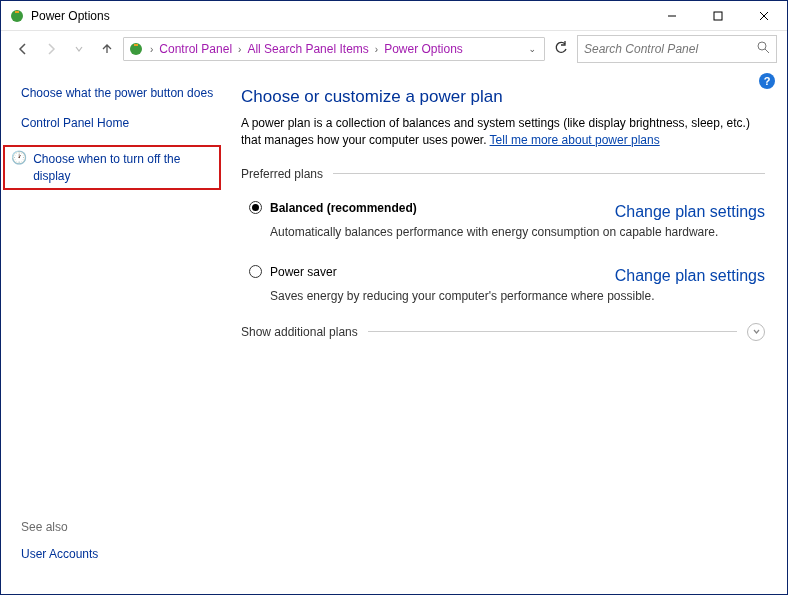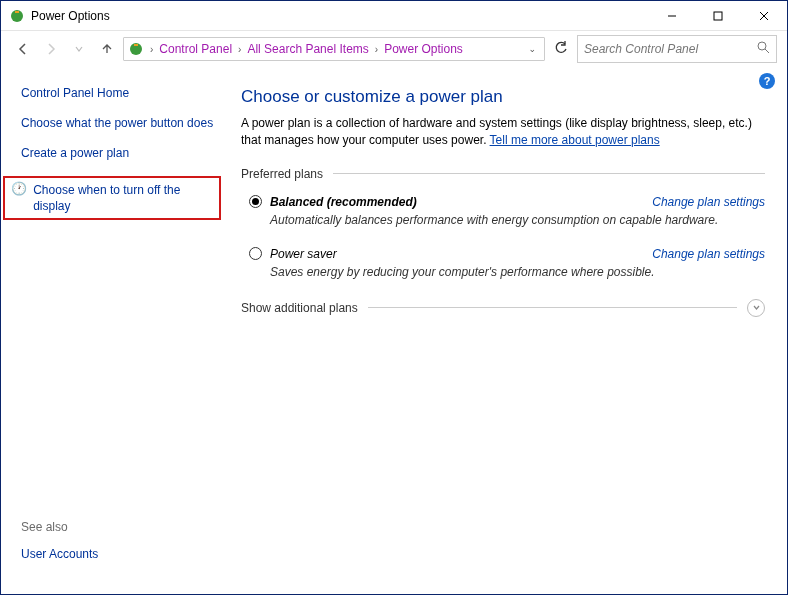--- a/index.html
+++ b/index.html
@@ -151,42 +151,42 @@
     }
     .section-header .label { color: #333; white-space: nowrap;}
     .section-header .hr { flex:1; border-top:1px solid #ccc; height:0;}
     .section-header .expand {
       width:18px;height:18px;border:1px solid #bbb;border-radius:50%;
       display:flex;align-items:center;justify-content:center;
       color:#888;font-size:9px;
     }
     .plan {
       margin: 0 0 20px 8px;
-      font-style: italic;
     }
     .plan-row {
       display: flex;
       align-items: center;
     }
     .plan-row .radio {
       width: 13px; height: 13px;
       border: 1px solid #333;
       border-radius: 50%;
       margin-right: 8px;
       display:flex;align-items:center;justify-content:center;
     }
     .plan-row .radio.selected::after {
       content:"";display:block;width:7px;height:7px;border-radius:50%;background:#000;
     }
     .plan-row .plan-name { font-size: 12px; }
     .plan-row .plan-name b { font-weight: 600;}
     .plan-row .plan-link {
       margin-left: auto;
       color: #0645ad;
-      font-size: 12px;
+      font-size: 16px;
+      margin-top: 8px;
     }
     .plan-desc {
       font-size: 12px;
       color: #333;
       margin: 4px 0 0 21px;
     }
   </style>
 </head>
 <body>
 
@@ -271,37 +271,36 @@
           <line x1="8" y1="8" x2="12" y2="12" stroke="#777"></line>
         </svg>
     </span>
   </div>
 </div>
 
 <div class="help-icon">?</div>
 
 <div class="content">
   <div class="sidebar">
+    <a class="link">Choose what the power button does</a>
     <a class="link home">Control Panel Home</a>
-    <a class="link">Choose what the power button does</a>
-    <a class="link">Create a power plan</a>
     <div class="highlighted">
       <span class="clock">🕐</span>
       <a class="link" style="margin:0">Choose when to turn off the display</a>
     </div>
     <div class="sidebar-bottom">
       <div class="see-also">See also</div>
       <a class="link">User Accounts</a>
     </div>
   </div>
 
   <div class="main">
     <h1>Choose or customize a power plan</h1>
     <p class="desc">
-      <span>A power plan is a collection of hardware and system settings (like display brightness, sleep, etc.) that manages how your computer uses power. </span><a>Tell me more about power plans</a>
+      <span>A power plan is a collection of balances and system settings (like display brightness, sleep, etc.) that manages how your computer uses power. </span><a>Tell me more about power plans</a>
     </p>
 
     <div class="section-header">
       <span class="label">Preferred plans</span>
       <span class="hr"></span>
     </div>
 
     <div class="plan">
       <div class="plan-row">
         <span class="radio selected"></span>

